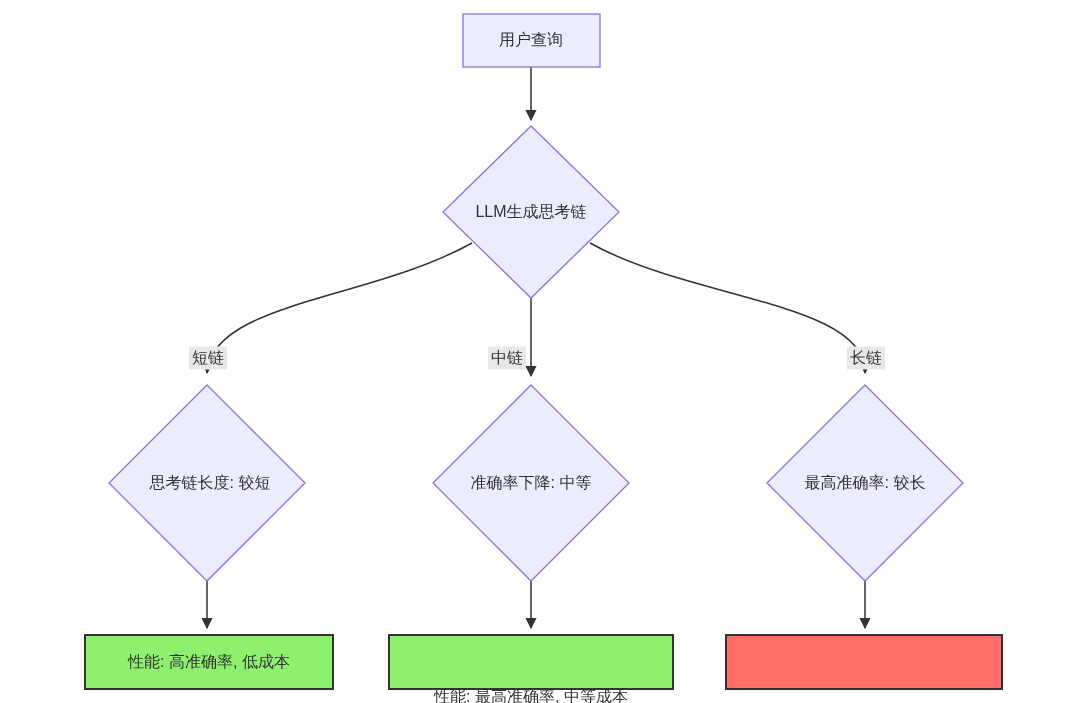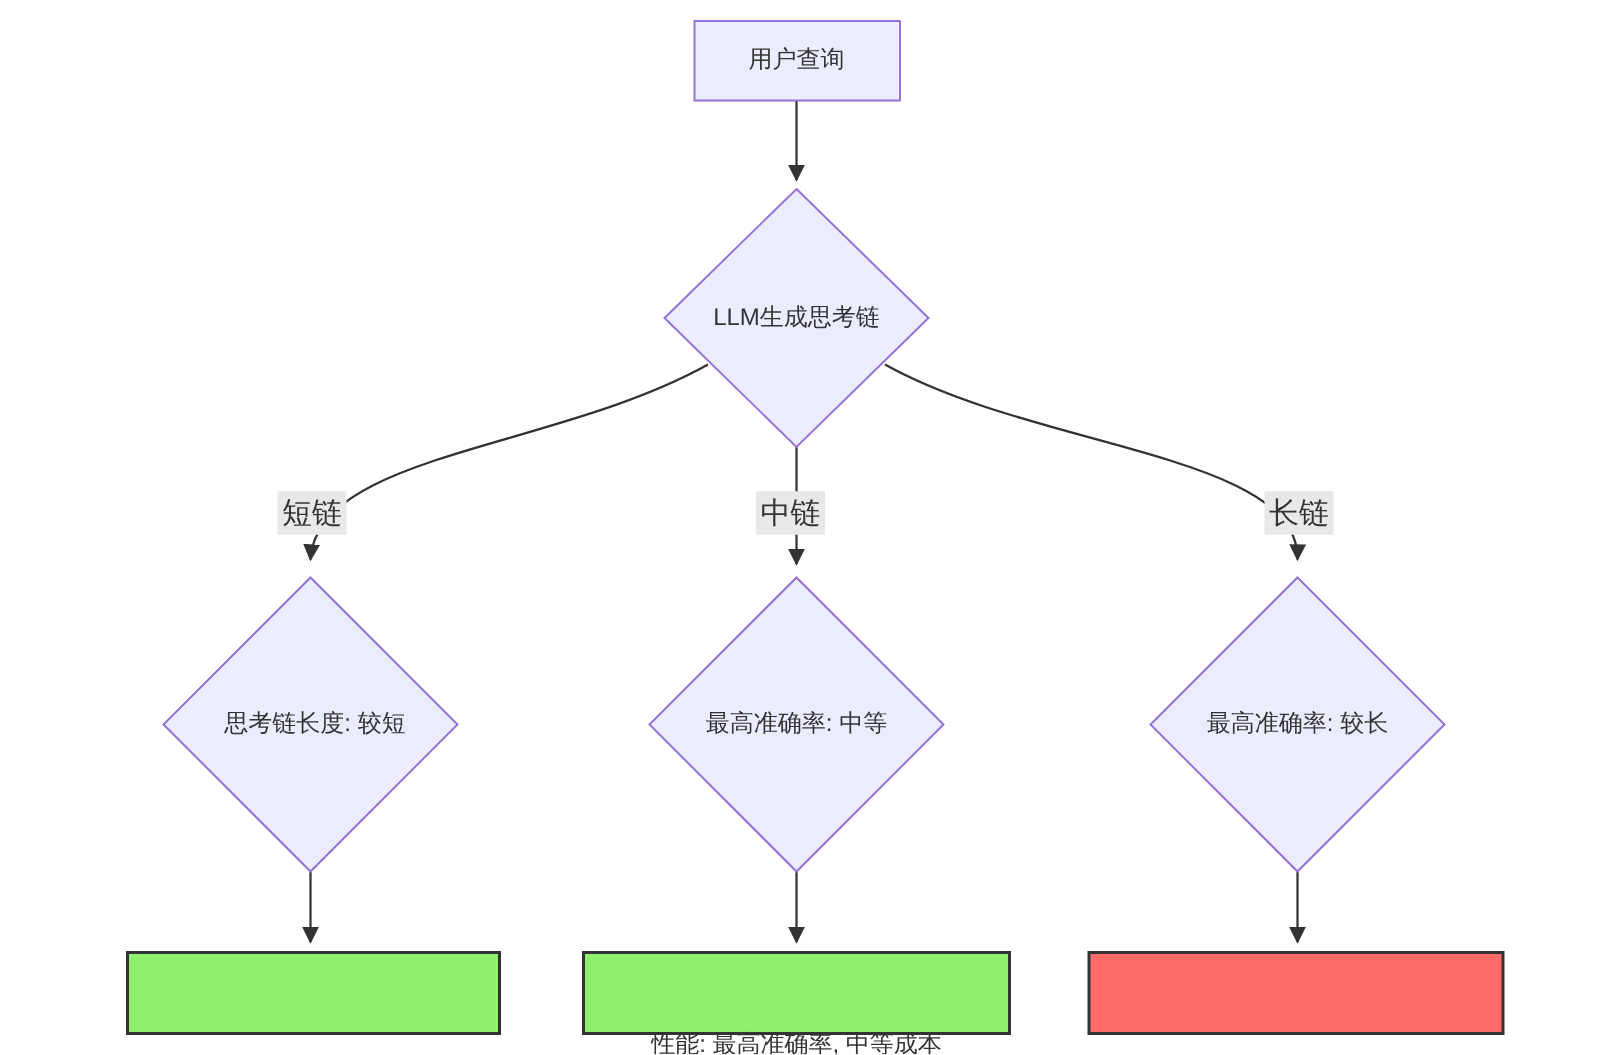--- a/index.html
+++ b/index.html
@@ -21,24 +21,25 @@
     white-space:nowrap;
     font-size:16px;
     color:var(--text);
     text-align:center;
     line-height:1.2;
   }
   .edgelabel{
     position:absolute;
     transform:translate(-50%,-50%);
     white-space:nowrap;
-    font-size:20px;
+    font-size:16px;
     color:var(--text);
     background:var(--label-bg);
     padding:1px 3px;
+    margin-top:16px;
   }
 </style>
 </head>
 <body style="background: rgb(255, 255, 255);">
 
 <div class="canvas">
 
   <svg width="1080" height="703" viewBox="0 0 1080 703">
     <defs>
       <marker id="arrow" viewBox="0 0 10 10" refX="9" refY="5" markerWidth="7.5" markerHeight="7.5" orient="auto-start-reverse">
@@ -68,27 +69,28 @@
     <rect x="389" y="635" width="284" height="54" stroke-width="2" fill="#8DF16E" stroke="#333333"></rect>
     <rect x="726" y="635" width="276" height="54" stroke-width="2" fill="#FF6B66" stroke="#333333"></rect>
   </svg>
 
   <div class="nodelabel" style="left:531px;top:40px;">用户查询</div>
 
   <div class="nodelabel" style="left:531px;top:212px;">LLM生成思考链</div>
 
   <div class="nodelabel" style="left:210px;top:483px;">思考链长度: 较短</div>
 
-  <div class="nodelabel" style="left:531px;top:483px;">最高准确率: 中等</div>
+  <div class="nodelabel" style="left:531px;top:483px;">准确率下降: 中等</div>
 
   <div class="nodelabel" style="left:865px;top:483px;">最高准确率: 较长</div>
 
+  <div class="nodelabel" style="left:209px;top:662px;">性能: 高准确率, 低成本</div>
 
   <div class="nodelabel" style="left:531px;top:662px;margin-top:35px;">性能: 最高准确率, 中等成本</div>
 
 
   <div class="edgelabel" style="left:208px;top:342px;">短链</div>
 
-  <div class="edgelabel" style="left:527px;top:342px;">中链</div>
+  <div class="edgelabel" style="left:507px;top:342px;">中链</div>
 
   <div class="edgelabel" style="left:866px;top:342px;">长链</div>
 
 </div>
 
 </body></html>

